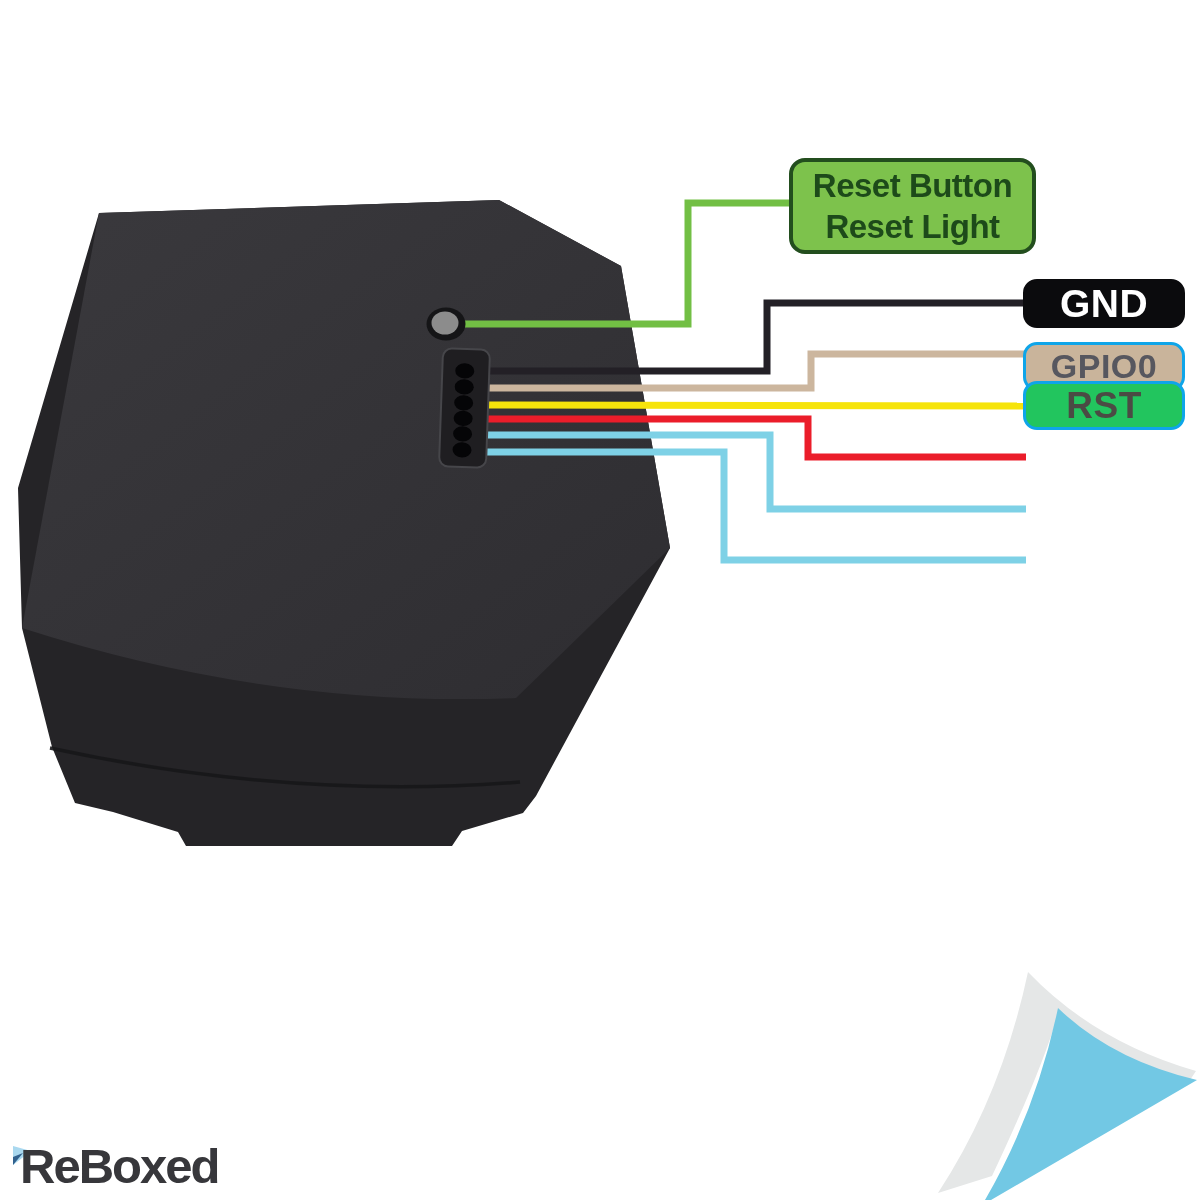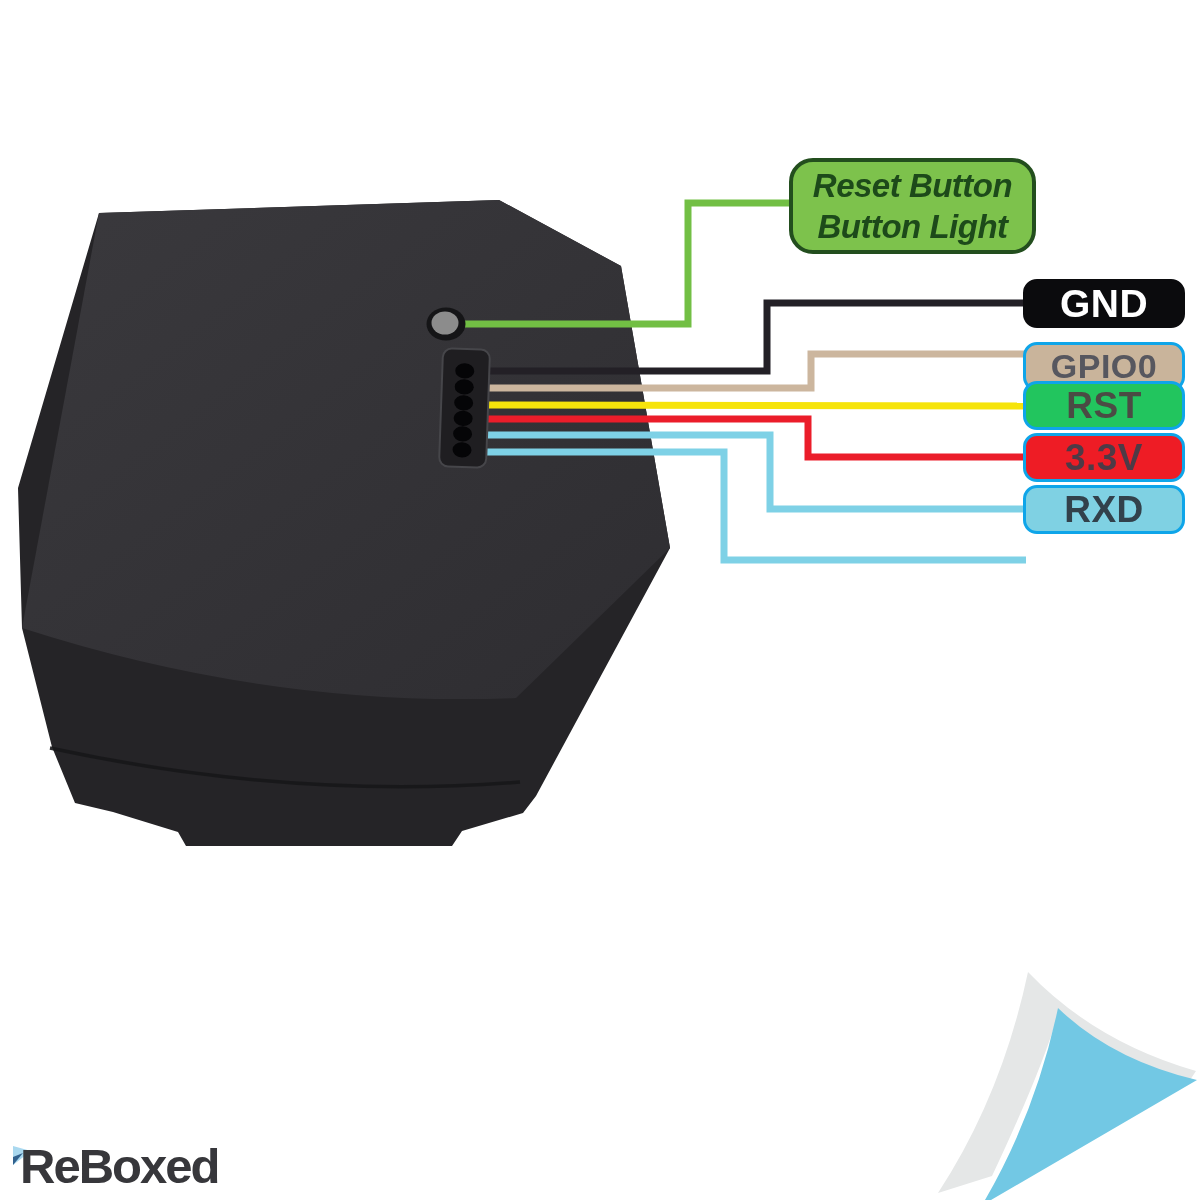--- a/index.html
+++ b/index.html
@@ -19,23 +19,23 @@
   .pin-gnd  {top:279px;background:#0b0b0d;color:#ffffff;border-color:#0b0b0d;font-size:39px;}
   .pin-gpio0{top:342px;background:#c9b49b;color:#57575f;font-size:34px;}
   .pin-rst  {top:381px;background:#22c55e;color:#4b4b44;}
   .pin-33v  {top:433px;background:#ee1c25;color:#4e3a46;}
   .pin-rxd  {top:485px;background:#7fd1e3;color:#32414b;}
   .pin-txd  {top:536px;background:#7fd1e3;color:#32414b;}
 
   
   .green-label{
     position:absolute;left:789px;top:158px;width:247px;height:96px;box-sizing:border-box;
-    background:#7dc24c;border:4px solid #234e1e;border-radius:24px;
+    background:#7dc24c;border:4px solid #234e1e;border-radius:16px;
     display:flex;flex-direction:column;align-items:center;justify-content:center;
-    color:#1d4a1a;font-weight:bold;font-size:33px;line-height:1.25;letter-spacing:-0.5px;font-style:italic;
+    color:#1d4a1a;font-weight:bold;font-size:33px;line-height:1.25;letter-spacing:-0.5px;
   }
 
   
   .reboxed{
     position:absolute;left:20px;top:1138px;
     font-size:49px;font-weight:bold;color:#37373b;letter-spacing:-2px;
   }
 </style>
 </head>
 <body>
@@ -90,24 +90,22 @@
     </g>
 
     <g>
       <path fill="#a9d8ef" d="M 13 1146 L 31 1151 L 13 1165 Z"></path>
       <path fill="#31618e" d="M 13 1157 L 23 1153 L 13 1165 Z"></path>
     </g>
   </svg>
 
   <div class="green-label">
     <span>Reset Button</span>
-    <span>Button Light</span>
+    <span>Reset Light</span>
   </div>
 
   <div class="pin-label pin-gnd">GND</div>
   <div class="pin-label pin-gpio0">GPIO0</div>
   <div class="pin-label pin-rst">RST</div>
-  <div class="pin-label pin-33v">3.3V</div>
-  <div class="pin-label pin-rxd">RXD</div>
 
   <div class="reboxed">ReBoxed</div>
 
 </div>
 
 </body></html>

